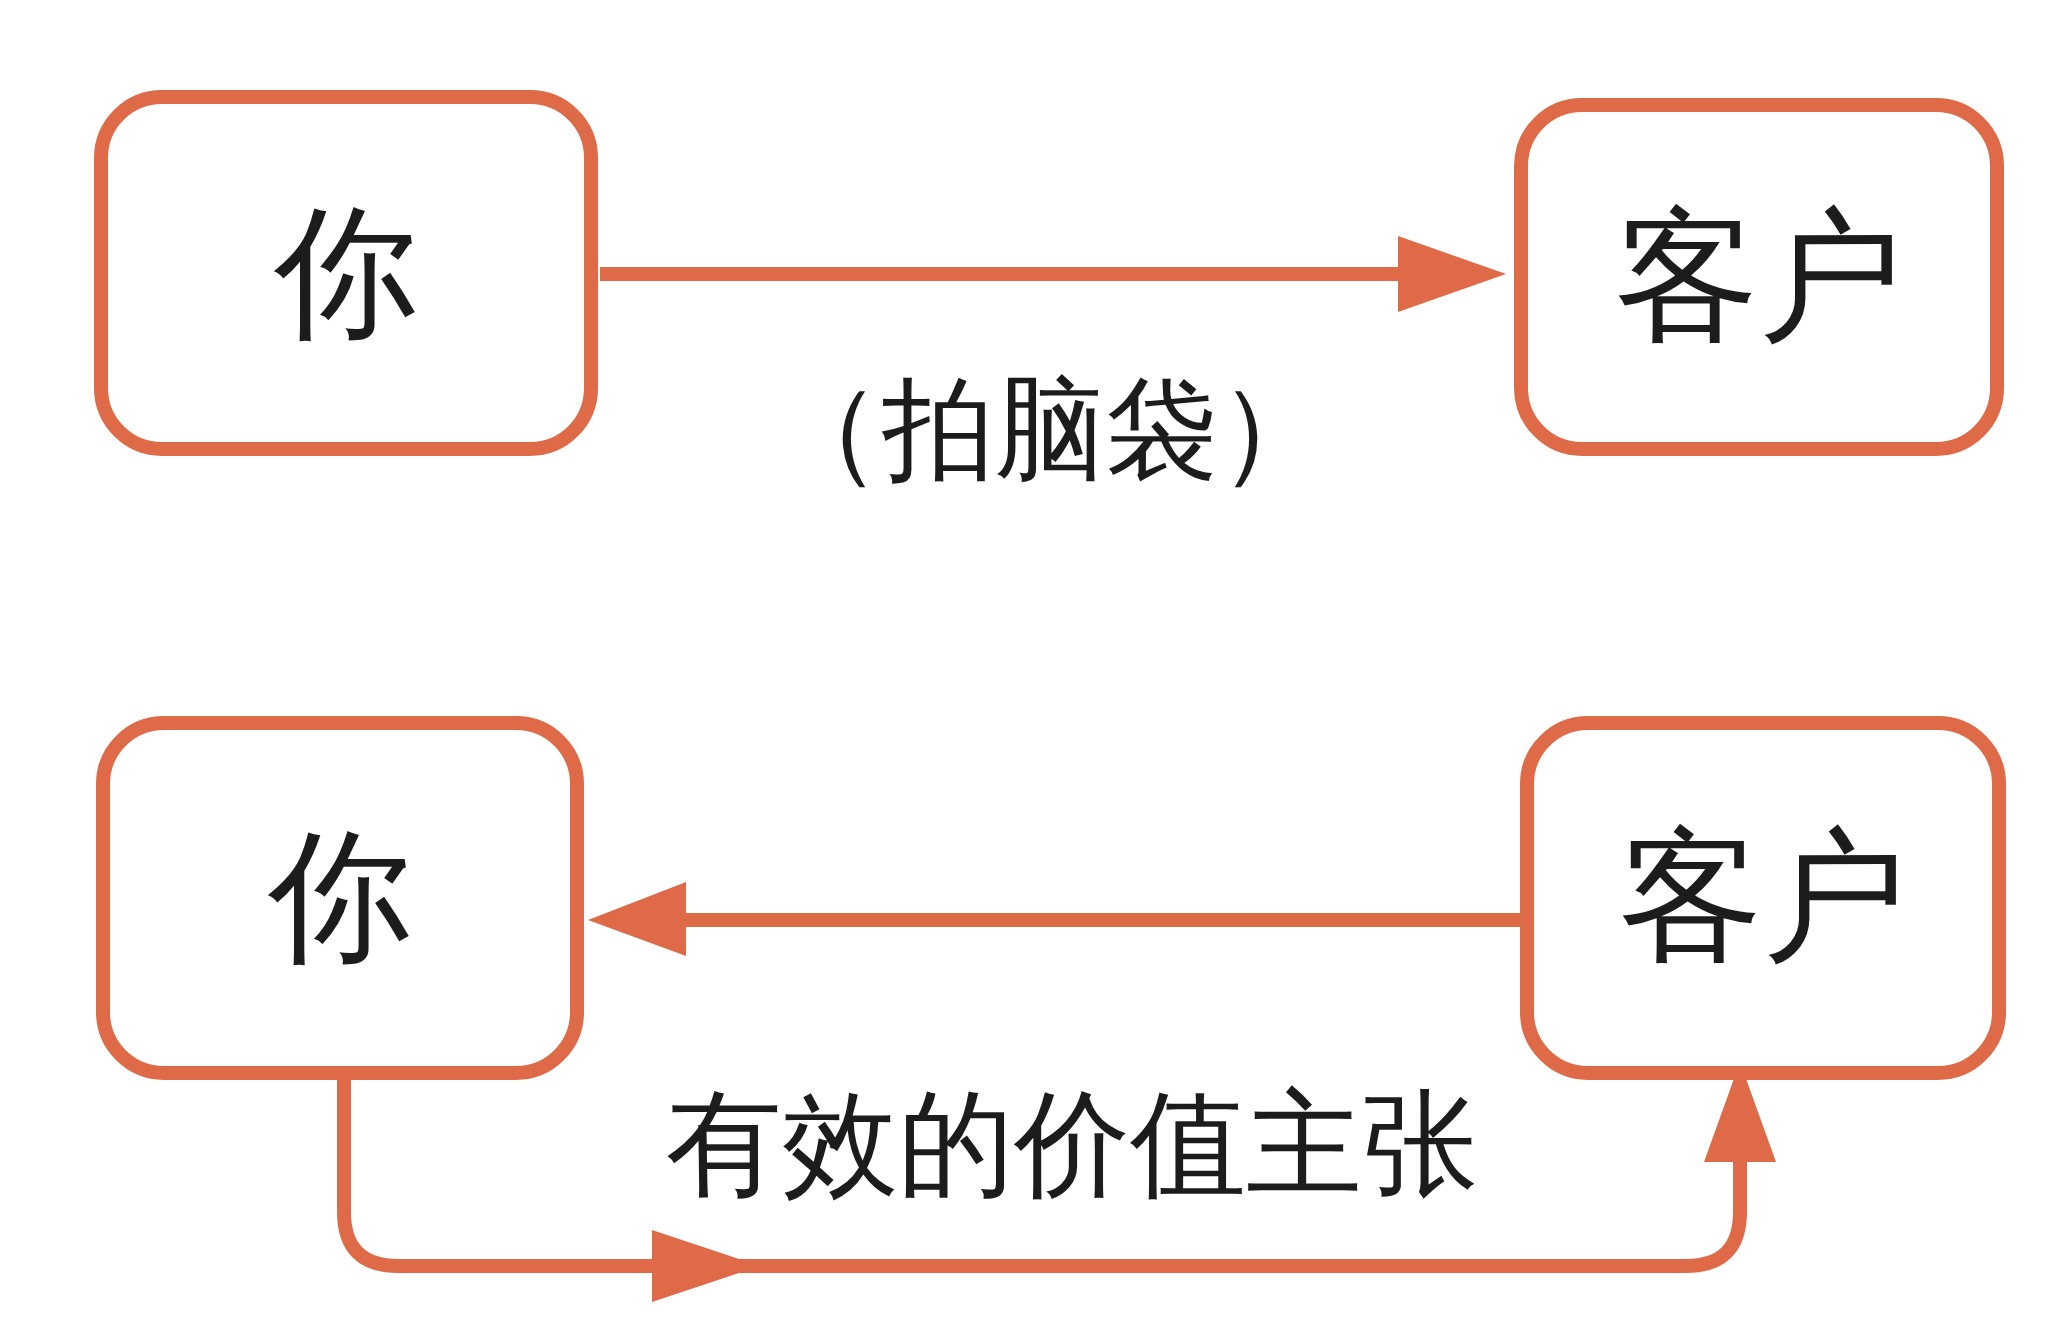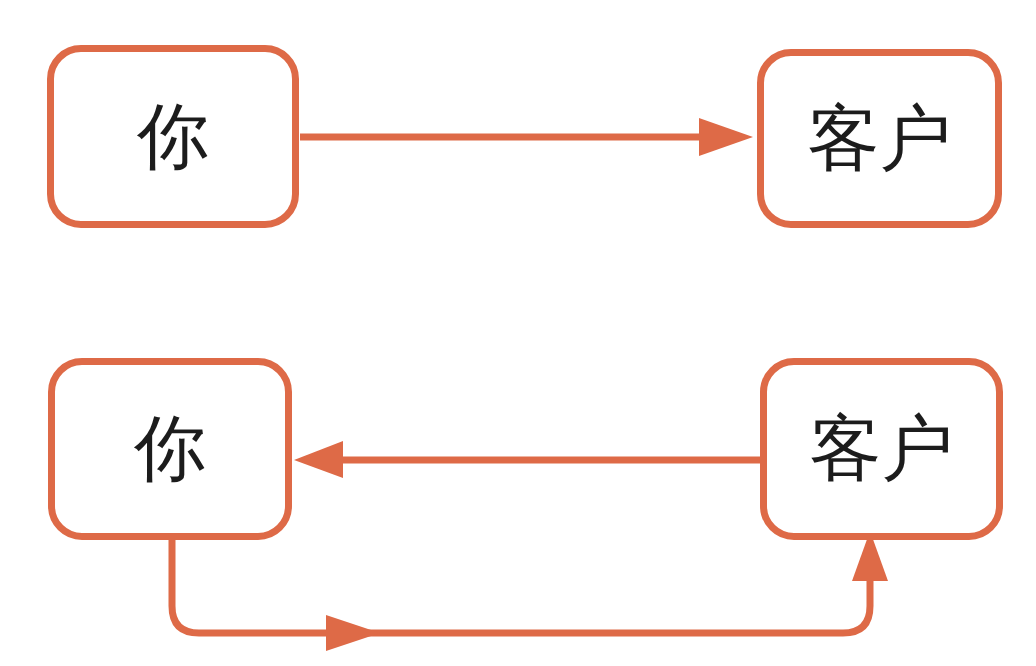--- a/index.html
+++ b/index.html
@@ -81,14 +81,16 @@
     <span class="box-label">客户</span>
   </div>
 
   <div class="box box-you-bottom">
     <span class="box-label">你</span>
   </div>
   <div class="box box-customer-bottom">
     <span class="box-label">客户</span>
   </div>
 
+  <div class="caption caption-brainstorm">（拍脑袋）</div>
+  <div class="caption caption-value">有效的价值主张</div>
 
 </div>
 
 </body></html>

